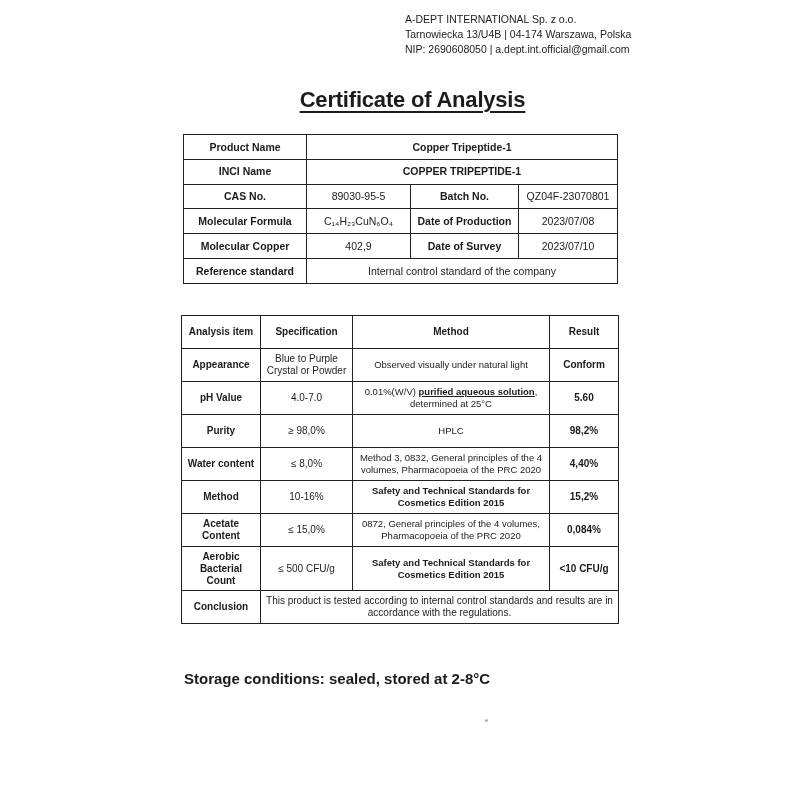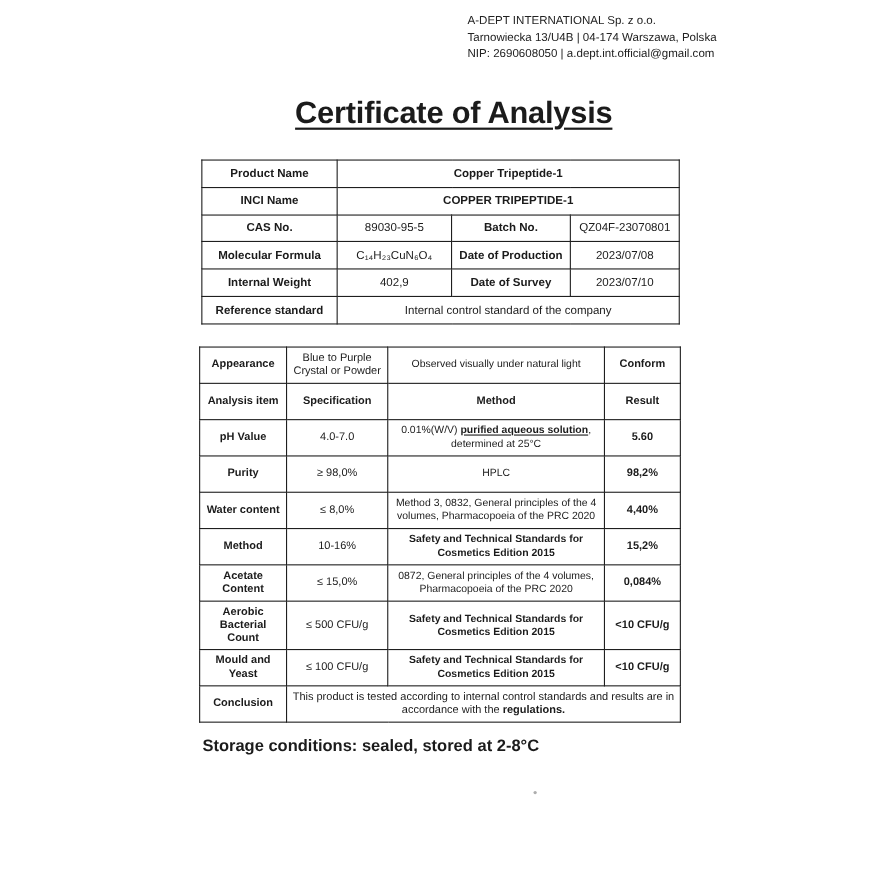--- a/index.html
+++ b/index.html
@@ -5,26 +5,26 @@
   * { box-sizing: border-box; margin: 0; padding: 0; }
   html, body {
     width: 800px; height: 800px;
     background: #ffffff;
     font-family: "Liberation Sans", sans-serif;
     color: #1b1b1b;
     position: relative;
     overflow: hidden;
   }
   .letterhead {
-    position: absolute; left: 425px; top: 12px;
+    position: absolute; left: 405px; top: 12px;
     font-size: 10.5px; line-height: 15px; color: #222;
   }
   .doc-title {
     position: absolute; left: 0; top: 87px; width: 800px;
-    text-align: center; font-size: 28px; font-weight: 700;
+    text-align: center; font-size: 22px; font-weight: 700;
     letter-spacing: -0.2px;
     padding-left: 25px;
   }
   .doc-title .u {
     text-decoration: underline;
     text-decoration-thickness: 1.8px;
     text-underline-offset: 4px;
   }
   table {
     position: absolute;
@@ -32,21 +32,21 @@
     table-layout: fixed;
   }
   td {
     border: 1.4px solid #1f1f1f;
     text-align: center;
     vertical-align: middle;
     padding: 2px 4px;
   }
   .bold { font-weight: 700; margin-top: 15px; }
   
-  .t-product { left: 183px; top: 145px; width: 434px; font-size: 10.5px; }
+  .t-product { left: 183px; top: 134px; width: 434px; font-size: 10.5px; }
   .t-product tr { height: 24.8px; }
   .t-product td { line-height: 12.5px; }
   .t-product .lbl { font-weight: 700; }
   
   .t-analysis { left: 181px; top: 315px; width: 437px; font-size: 10px; }
   .t-analysis tr { height: 33px; }
   .t-analysis tr.tall { height: 44px; }
   .t-analysis td { line-height: 12px; }
   .t-analysis .item { font-weight: 700; padding: 2px 3px; }
   .t-analysis .hdr { font-weight: 700; }
@@ -99,51 +99,51 @@
     <td class="lbl">Batch No.</td>
     <td>QZ04F-23070801</td>
   </tr>
   <tr>
     <td class="lbl">Molecular Formula</td>
     <td>C₁₄H₂₃CuN₆O₄</td>
     <td class="lbl">Date of Production</td>
     <td>2023/07/08</td>
   </tr>
   <tr>
-    <td class="lbl">Internal Weight</td>
+    <td class="lbl">Molecular Copper</td>
     <td>402,9</td>
     <td class="lbl">Date of Survey</td>
     <td>2023/07/10</td>
   </tr>
   <tr>
     <td class="lbl">Reference standard</td>
     <td colspan="3">Internal control standard of the company</td>
   </tr>
 </tbody>
   </table>
 
 <table class="t-analysis">
   <colgroup>
       <col style="width:79px">
       <col style="width:92px">
       <col style="width:197px">
       <col style="width:69px">
     </colgroup>
   <tbody>
       <tr>
+    <td class="hdr">Analysis item</td>
+    <td class="hdr">Specification</td>
+    <td class="hdr">Method</td>
+    <td class="hdr">Result</td>
+  </tr>
+  <tr>
     <td class="item">Appearance</td>
     <td>Blue to Purple Crystal or Powder</td>
     <td class="method">Observed visually under natural light</td>
     <td class="result">Conform</td>
-  </tr>
-  <tr>
-    <td class="hdr">Analysis item</td>
-    <td class="hdr">Specification</td>
-    <td class="hdr">Method</td>
-    <td class="hdr">Result</td>
   </tr>
   <tr>
     <td class="item">pH Value</td>
     <td>4.0-7.0</td>
     <td class="method"><span>0.01%(W/V) </span><span style="font-weight: 700; text-decoration: underline;">purified aqueous solution</span><span>, determined at 25°C</span></td>
     <td class="result">5.60</td>
   </tr>
   <tr>
     <td class="item">Purity</td>
     <td>≥ 98,0%</td>
@@ -168,27 +168,21 @@
     <td class="method">0872, General principles of the 4 volumes, Pharmacopoeia of the PRC 2020</td>
     <td class="result">0,084%</td>
   </tr>
   <tr class="tall">
     <td class="item">Aerobic Bacterial Count</td>
     <td>≤ 500 CFU/g</td>
     <td class="method bold">Safety and Technical Standards for Cosmetics Edition 2015</td>
     <td class="result">&lt;10 CFU/g</td>
   </tr>
   <tr>
-    <td class="item">Mould and Yeast</td>
-    <td>≤ 100 CFU/g</td>
-    <td class="method bold">Safety and Technical Standards for Cosmetics Edition 2015</td>
-    <td class="result">&lt;10 CFU/g</td>
-  </tr>
-  <tr>
     <td class="item">Conclusion</td>
-    <td colspan="3" class="conclusion-text"><span>This product is tested according to internal control standards and results are in accordance with the </span><span style="font-weight: 700;">regulations.</span></td>
+    <td colspan="3" class="conclusion-text"><span>This product is tested according to internal control standards and results are in accordance with the </span><span style="font-weight: 400;">regulations.</span></td>
   </tr>
 </tbody>
   </table>
 
 <div class="storage">Storage conditions: sealed, stored at 2-8°C</div>
 
 <div class="speck"></div>
 
 </body></html>

